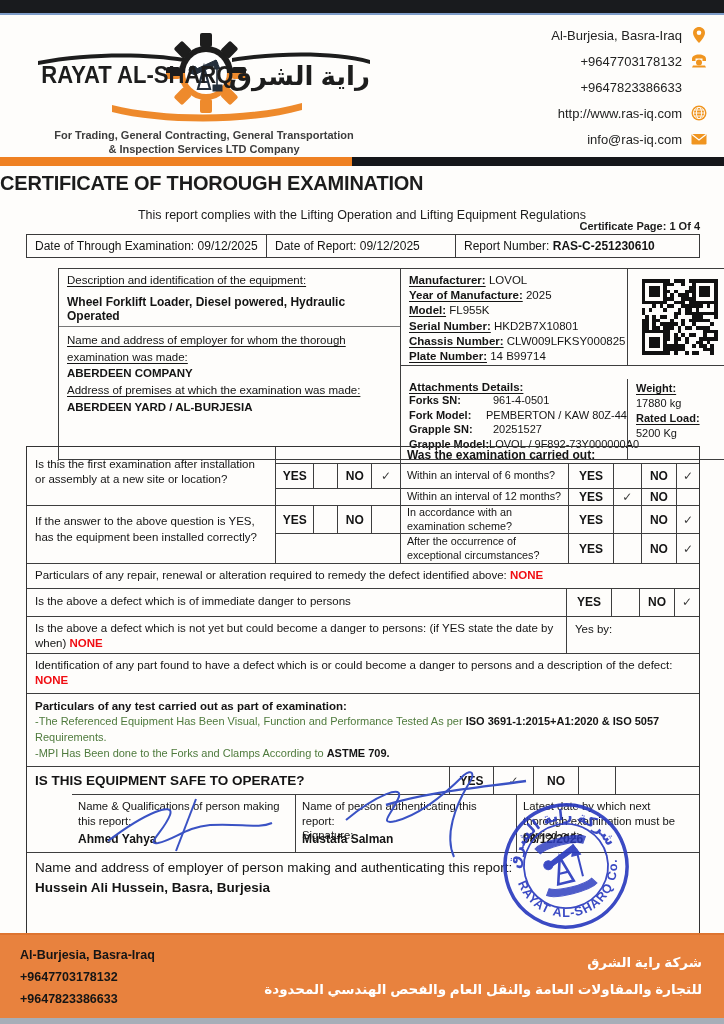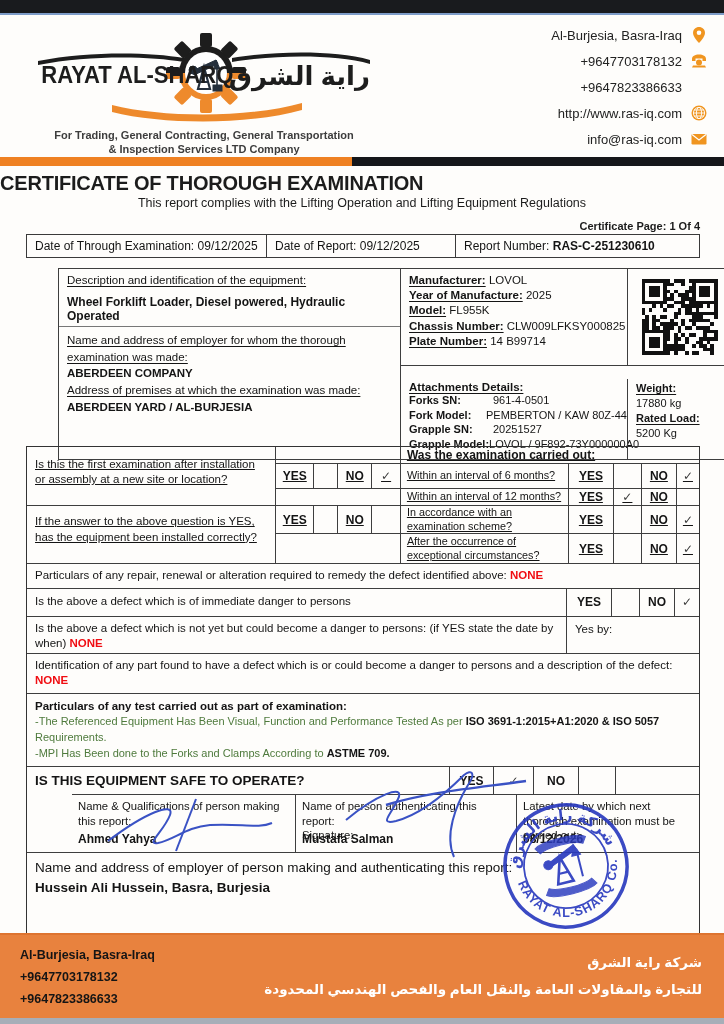--- a/index.html
+++ b/index.html
@@ -18,21 +18,21 @@
   .contact-row { display:flex; align-items:center; justify-content:flex-end; gap:8px; height:20px; }
   .contact-row .txt { font-size:13px; color:#222; }
   .cicon { width:18px; height:18px; display:inline-block; }
   .cicon.empty { visibility:hidden; }
 
   .divider { position:absolute; left:0; top:157px; width:724px; height:9px; background:#15161a; }
   .divider .orange { position:absolute; left:0; top:0; width:352px; height:9px; background:#ef8122; }
 
   
   .title { position:absolute; left:0; top:172px; width:724px; text-align:left; font-size:20px; font-weight:800; color:#1c1c1c; letter-spacing:-0.2px; }
-  .subtitle { position:absolute; left:0; top:196px; width:724px; text-align:center; font-size:12.5px; color:#1c1c1c; }
+  .subtitle { position:absolute; left:0; top:208px; width:724px; text-align:center; font-size:12.5px; color:#1c1c1c; }
   .pagecount { position:absolute; right:24px; top:220px; font-size:11px; font-weight:600; color:#1c1c1c; }
 
   
   .dates { position:absolute; left:26px; top:234px; width:674px; height:24px; display:flex; border:1px solid #3a3a3a; }
   .dates .dcell { border-right:1px solid #3a3a3a; font-size:12px; display:flex; align-items:center; padding-left:8px; color:#141414; }
   .dates .dcell:last-child { border-right:none; }
   .bold { font-weight:bold; }
 
   
   .equip { position:absolute; left:26px; top:268px; width:674px; height:192px; display:flex; border:1px solid #3e3e3e; font-size:11.5px; color:#141414;margin-left:32px; }
@@ -53,21 +53,21 @@
   .eq-right .bottom { flex:1; display:flex; }
   .attach { width:226px; padding:2px 0 0 8px; font-size:11px; }
   .attach .arow { display:flex; line-height:14.5px; white-space:nowrap; }
   .attach .arow .al { font-weight:bold; width:84px; }
   .weightcell { flex:1; border-left:1px solid #3e3e3e; padding:2px 0 0 8px; font-size:11px; line-height:15px; }
 
   
   .exam { position:absolute; left:26px; top:446px; width:674px; border:1.5px solid #333; font-size:11.5px; color:#141414; }
   .yn { font-weight:bold; font-size:12px; }
   .chk { color:#3b3b3b; font-size:12px; }
-  .gridA { display:flex;text-decoration:underline; }
+  .gridA { display:flex; }
   .gA-left { width:250px; border-right:1px solid #3e3e3e; display:flex; flex-direction:column; }
   .gA-left .q1 { height:59px; border-bottom:1px solid #3e3e3e; padding:10px 8px 0 8px; line-height:1.3; }
   .gA-left .q2 { flex:1; padding:8px 8px 0 8px; line-height:1.35; }
   .gA-mid { width:124px; display:flex; flex-direction:column; }
   .strip { border-bottom:1px solid #3e3e3e; }
   .ynrow { display:flex; border-bottom:1px solid #3e3e3e; }
   .ynrow > div { display:flex; align-items:center; justify-content:center; }
   .ynrow > div + div { border-left:1px solid #3e3e3e; }
   .gA-right { width:300px; border-left:1px solid #3e3e3e; display:flex; flex-direction:column; }
   .gA-right .hdr { height:17px; border-bottom:1px solid #3e3e3e; font-weight:bold; font-size:12px; padding-left:6px; display:flex; align-items:center; }
@@ -246,20 +246,21 @@
         <div class="lbl-u">Address of premises at which the examination was made:</div>
         <div class="val-b">ABERDEEN YARD / AL-BURJESIA</div>
       </div>
     </div>
     <div class="eq-right">
       <div class="top">
         <div class="specs">
           <div><span class="lbl-u val-b">Manufacturer:</span> <span>LOVOL</span></div>
           <div><span class="lbl-u val-b">Year of Manufacture:</span> <span>2025</span></div>
           <div><span class="lbl-u val-b">Model:</span> <span>FL955K</span></div>
+          <div><span class="lbl-u val-b">Serial Number:</span> <span>HKD2B7X10801</span></div>
           <div><span class="lbl-u val-b">Chassis Number:</span> <span>CLW009LFKSY000825</span></div>
           <div><span class="lbl-u val-b">Plate Number:</span> <span>14 B99714</span></div>
         </div>
         <div class="qrcell">
           <div class="qr">
               <div class="on"></div>
               <div class="on"></div>
               <div class="on"></div>
               <div class="on"></div>
               <div class="on"></div>

